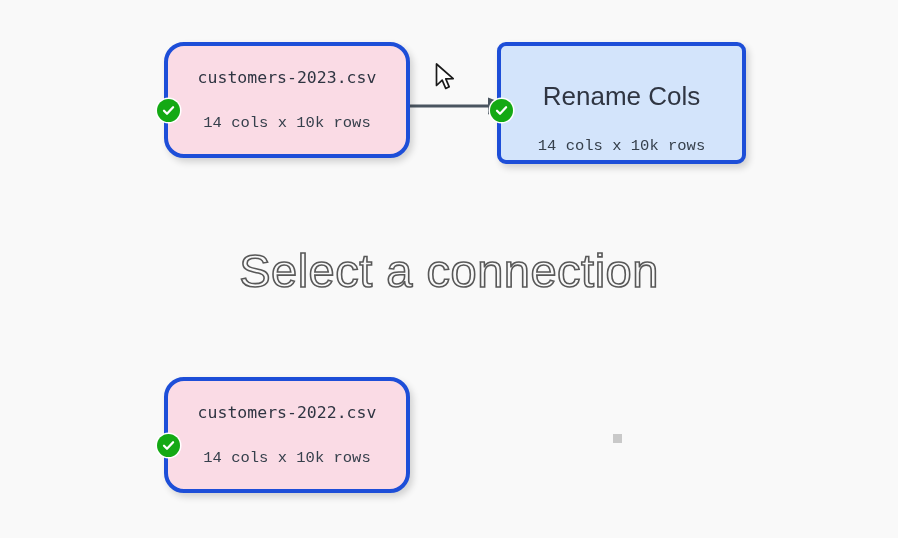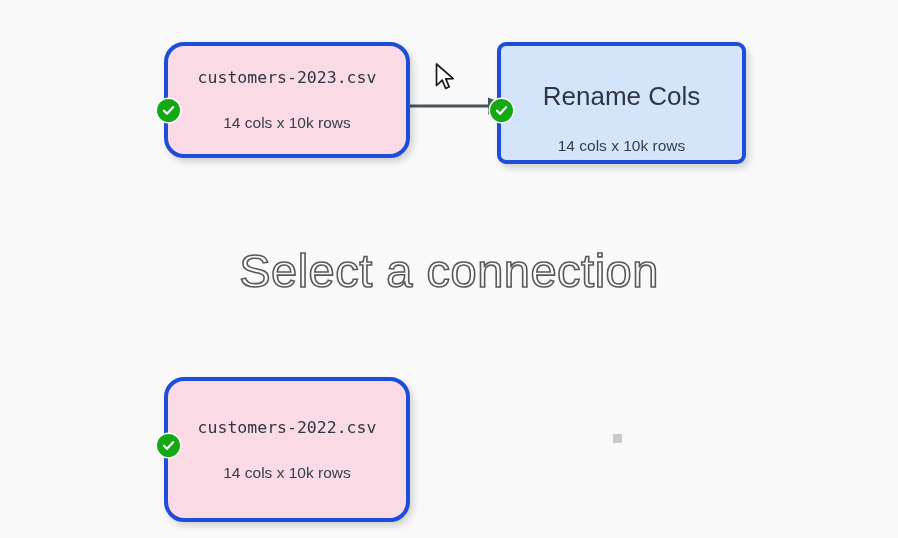--- a/index.html
+++ b/index.html
@@ -51,21 +51,21 @@
     letter-spacing: 0px;
   }
   .node.transform .node-title {
     font-family: "Liberation Sans", sans-serif;
     font-size: 26px;
     font-weight: 400;
     margin-top: 29px;
   }
   .node-subtitle {
     color: #36404c;
-    font-family: Liberation Sans, sans-serif;
+    font-family: Liberation Mono, monospace;
     font-size: 15.5px;
     text-align: center;
     white-space: nowrap;
   }
   .node.source .node-subtitle { margin-top: 27px; }
   .node.transform .node-subtitle { margin-top: 25px; }
 
   
   .status-badge {
     position: absolute;
@@ -142,21 +142,21 @@
       <span>
         <svg width="15" height="15" viewBox="0 0 16 16">
           <path d="M3.2 8.2 L6.4 11.4 L12.9 4.6" fill="none" stroke="#ffffff" stroke-width="2.4" stroke-linecap="round" stroke-linejoin="round"></path>
         </svg>
       </span>
     </div>
   </div>
 
   <div class="hint-text" style="left:0px; top:243px; width:898px;">Select a connection</div>
 
-  <div class="node source" style="left:164px; top:377px; width:246px; height:145px;">
+  <div class="node source" style="left:164px; top:377px; width:246px; height:116px;">
     <div class="node-title">customers-2022.csv</div>
     <div class="node-subtitle">14 cols x 10k rows</div>
     <div class="status-badge" style="left:-11px; top:53px;">
       <span>
         <svg width="15" height="15" viewBox="0 0 16 16">
           <path d="M3.2 8.2 L6.4 11.4 L12.9 4.6" fill="none" stroke="#ffffff" stroke-width="2.4" stroke-linecap="round" stroke-linejoin="round"></path>
         </svg>
       </span>
     </div>
   </div>

